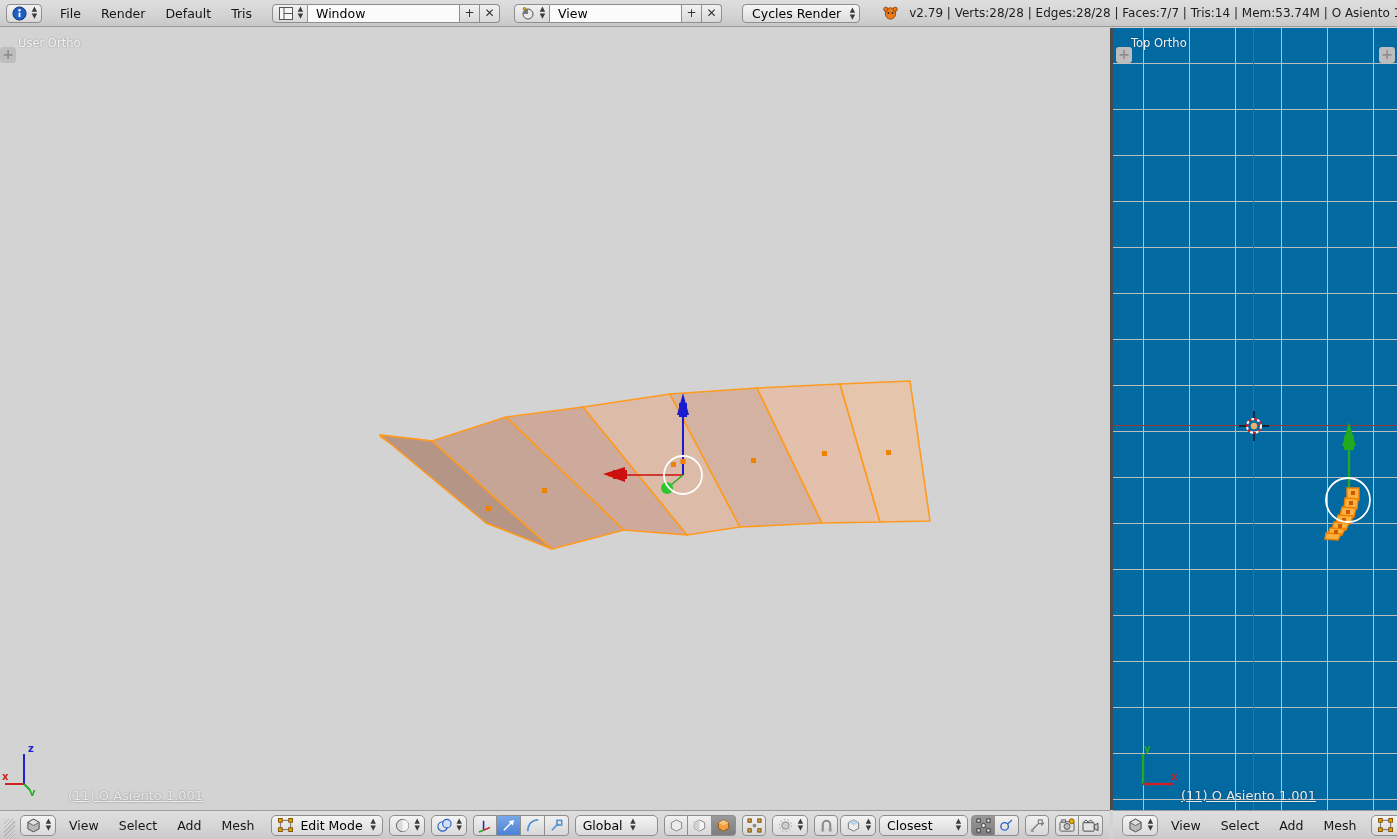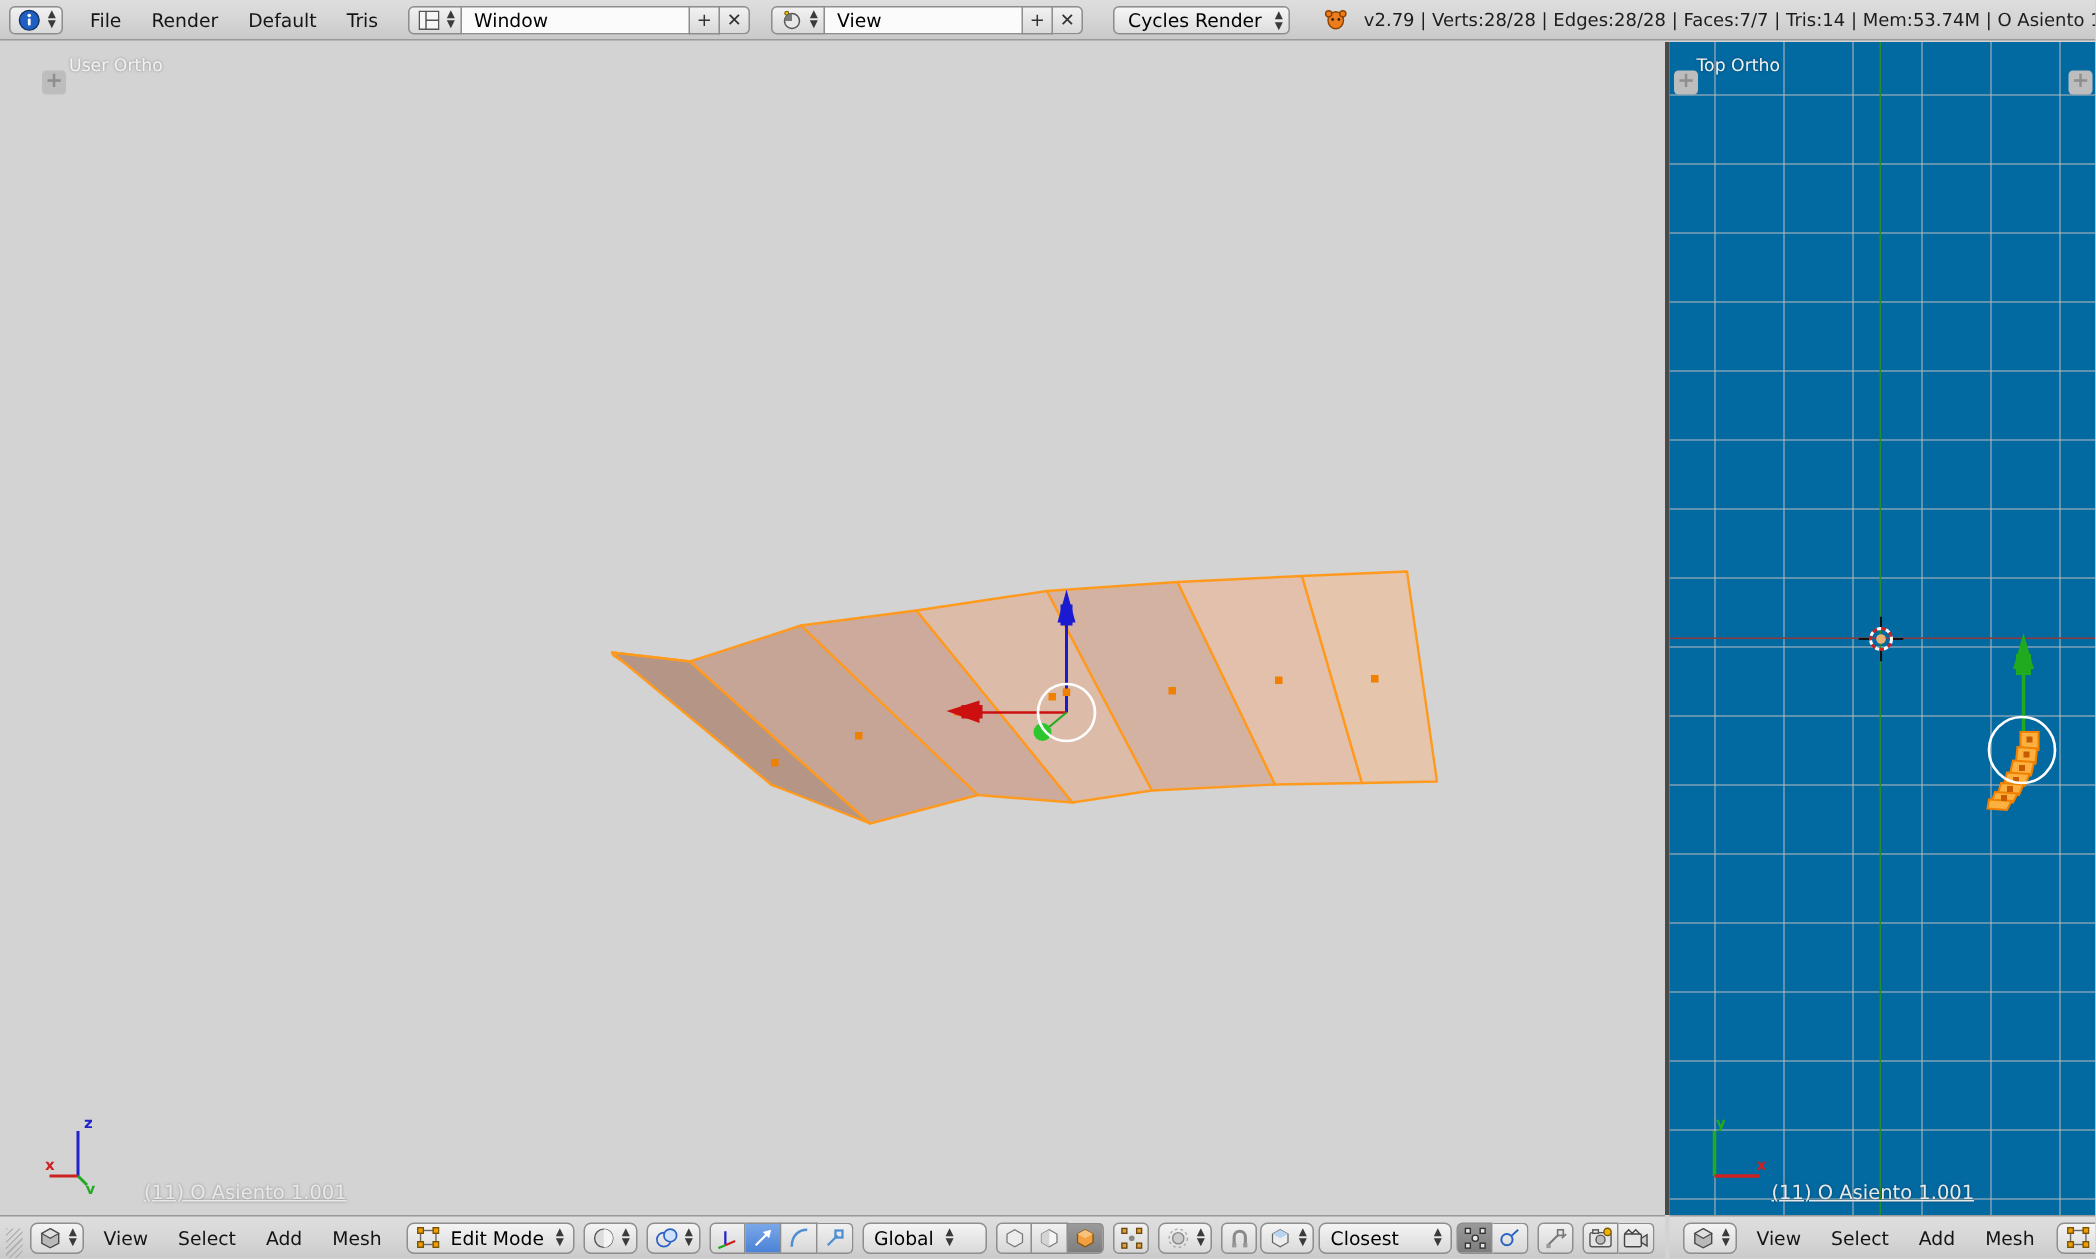--- a/index.html
+++ b/index.html
@@ -135,21 +135,20 @@
     margin-left: 10px;
   }
 
   
   #vp-left {
     position: absolute;
     left: 0; top: 28px;
     width: 1150px; height: 782px;
     background: #d3d3d3;
     overflow: hidden;
-    margin-left: 28px;
   }
   #vp-right {
     position: absolute;
     left: 1113px; top: 28px;
     width: 284px; height: 782px;
     background: #0369a1;
     overflow: hidden;
   }
   #splitter {
     position: absolute;

